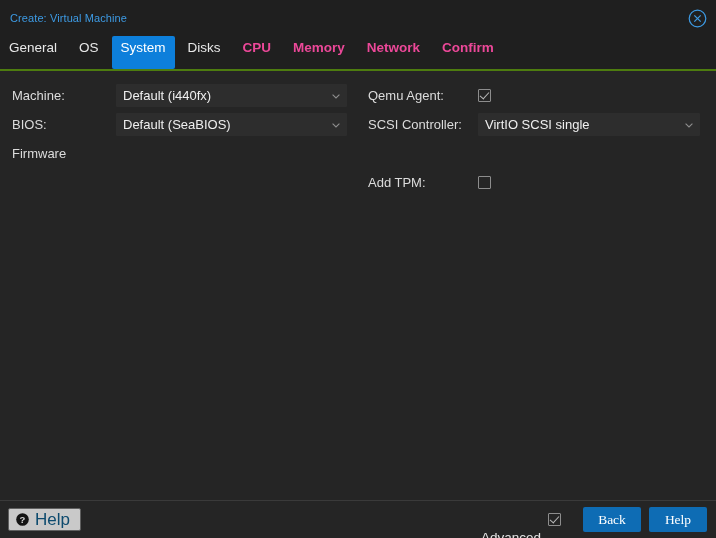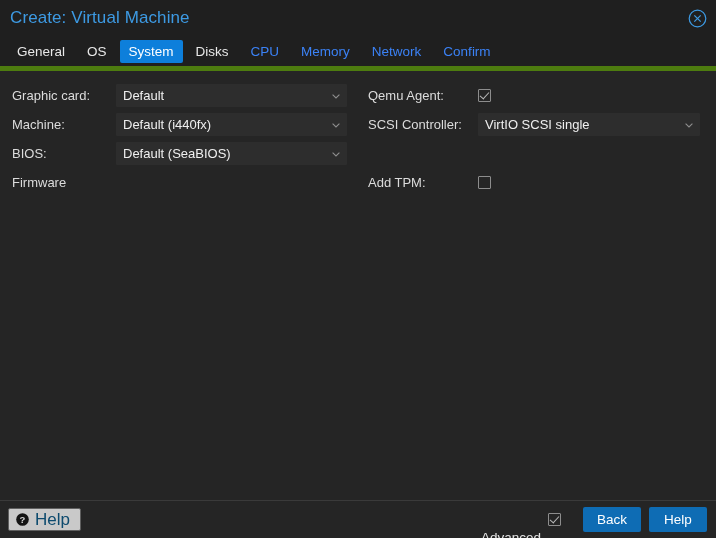--- a/index.html
+++ b/index.html
@@ -29,62 +29,62 @@
   .titlebar {
     position: relative;
     height: 36px;
     background: #1f1f1f;
     flex: 0 0 36px;
     display: flex;
     align-items: center;
   }
   .title-text {
     margin-left: 10px;
-    font-size: 17px;
+    font-size: 11px;
     color: #3d9ae3;
     letter-spacing: 0.1px;
   }
   .close-btn {
     position: absolute;
     right: 9px;
     top: 9px;
     width: 19px;
     height: 19px;
     cursor: pointer;
     line-height: 0;
   }
 
   
   .tabbar {
     position: relative;
     height: 35px;
     background: #1f1f1f;
     flex: 0 0 35px;
     display: flex;
-    align-items: center;
-    padding-left: 8px;
+    padding-left: 0;
     box-sizing: border-box;
-    border-bottom: 5px solid #4d7c0f;
+    border-bottom: 2px solid #4d7c0f;
   }
   .tab {
     font-size: 13.5px;
     color: #e8e8e8;
     padding: 4px 9px;
     margin-right: 4px;
     border-radius: 2px;
     cursor: pointer;
     white-space: nowrap;
   }
   .tab.active {
     background: #0d7fdb;
     color: #ffffff;
   }
   .tab.disabled {
-    color: #3b82f6;
+    color: #ec4899;
     cursor: default;
+    font-weight: bold;
   }
 
   
   .body {
     position: relative;
     flex: 1 1 auto;
     background: #252525;
   }
   .col {
     position: absolute;
@@ -214,21 +214,21 @@
   .btn {
     height: 25px;
     min-width: 58px;
     background: #0e6cb4;
     color: #ffffff;
     font-size: 13.5px;
     border: none;
     border-radius: 2px;
     margin-left: 8px;
     cursor: pointer;
-    font-family: Liberation Sans, sans-serif;
+    font-family: Liberation Serif, serif;
     padding: 0 12px;
   }
 </style>
 </head>
 <body>
 
 <div class="window">
 
   <div class="titlebar">
     <div class="title-text">Create: Virtual Machine</div>
@@ -249,31 +249,20 @@
     <div class="tab disabled">CPU</div>
     <div class="tab disabled">Memory</div>
     <div class="tab disabled">Network</div>
     <div class="tab disabled">Confirm</div>
   </div>
 
   <div class="body">
 
     <div class="col col-left">
 
-      <div class="row">
-        <div class="flabel">Graphic card:</div>
-        <div class="select">
-          <span class="select-value">Default</span>
-          <span class="chev">
-            <svg width="8" height="5" viewBox="0 0 8 5">
-                <path d="M0.6 0.7 L4 4 L7.4 0.7" fill="none" stroke="#8e8e8e" stroke-width="1.1"></path>
-              </svg>
-          </span>
-        </div>
-      </div>
 
       <div class="row">
         <div class="flabel">Machine:</div>
         <div class="select">
           <span class="select-value">Default (i440fx)</span>
           <span class="chev">
             <svg width="8" height="5" viewBox="0 0 8 5">
                 <path d="M0.6 0.7 L4 4 L7.4 0.7" fill="none" stroke="#8e8e8e" stroke-width="1.1"></path>
               </svg>
           </span>

